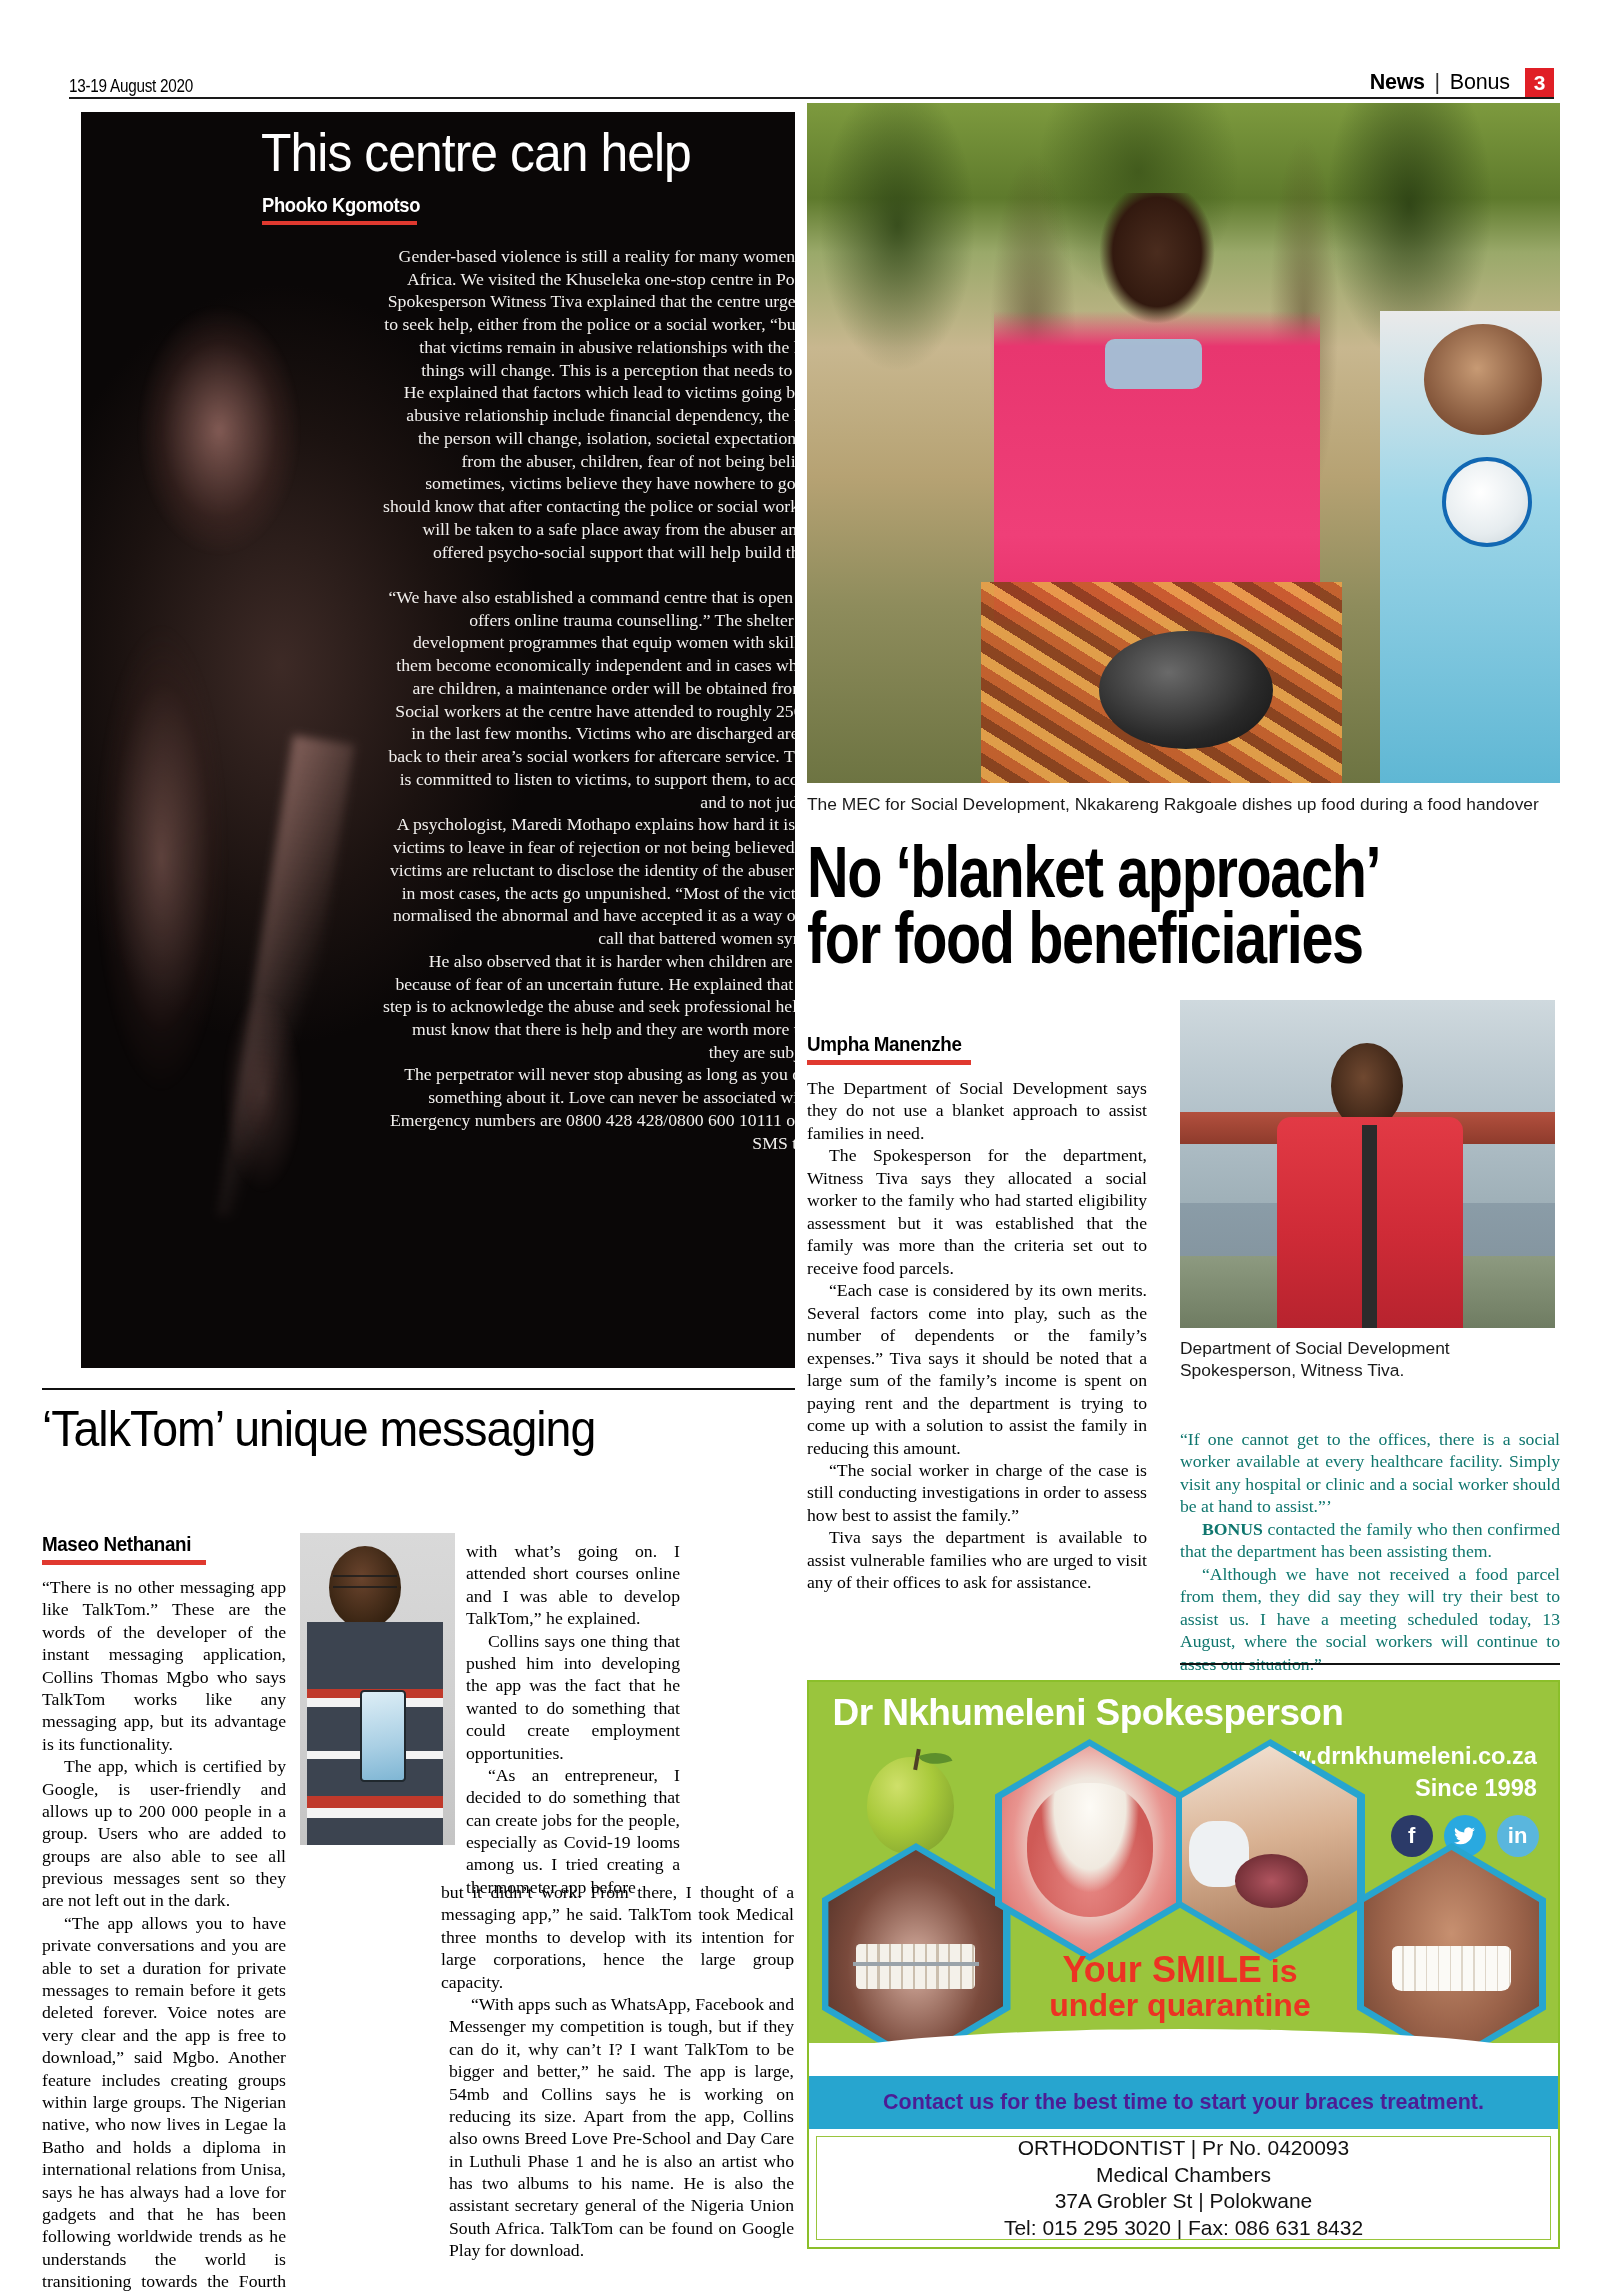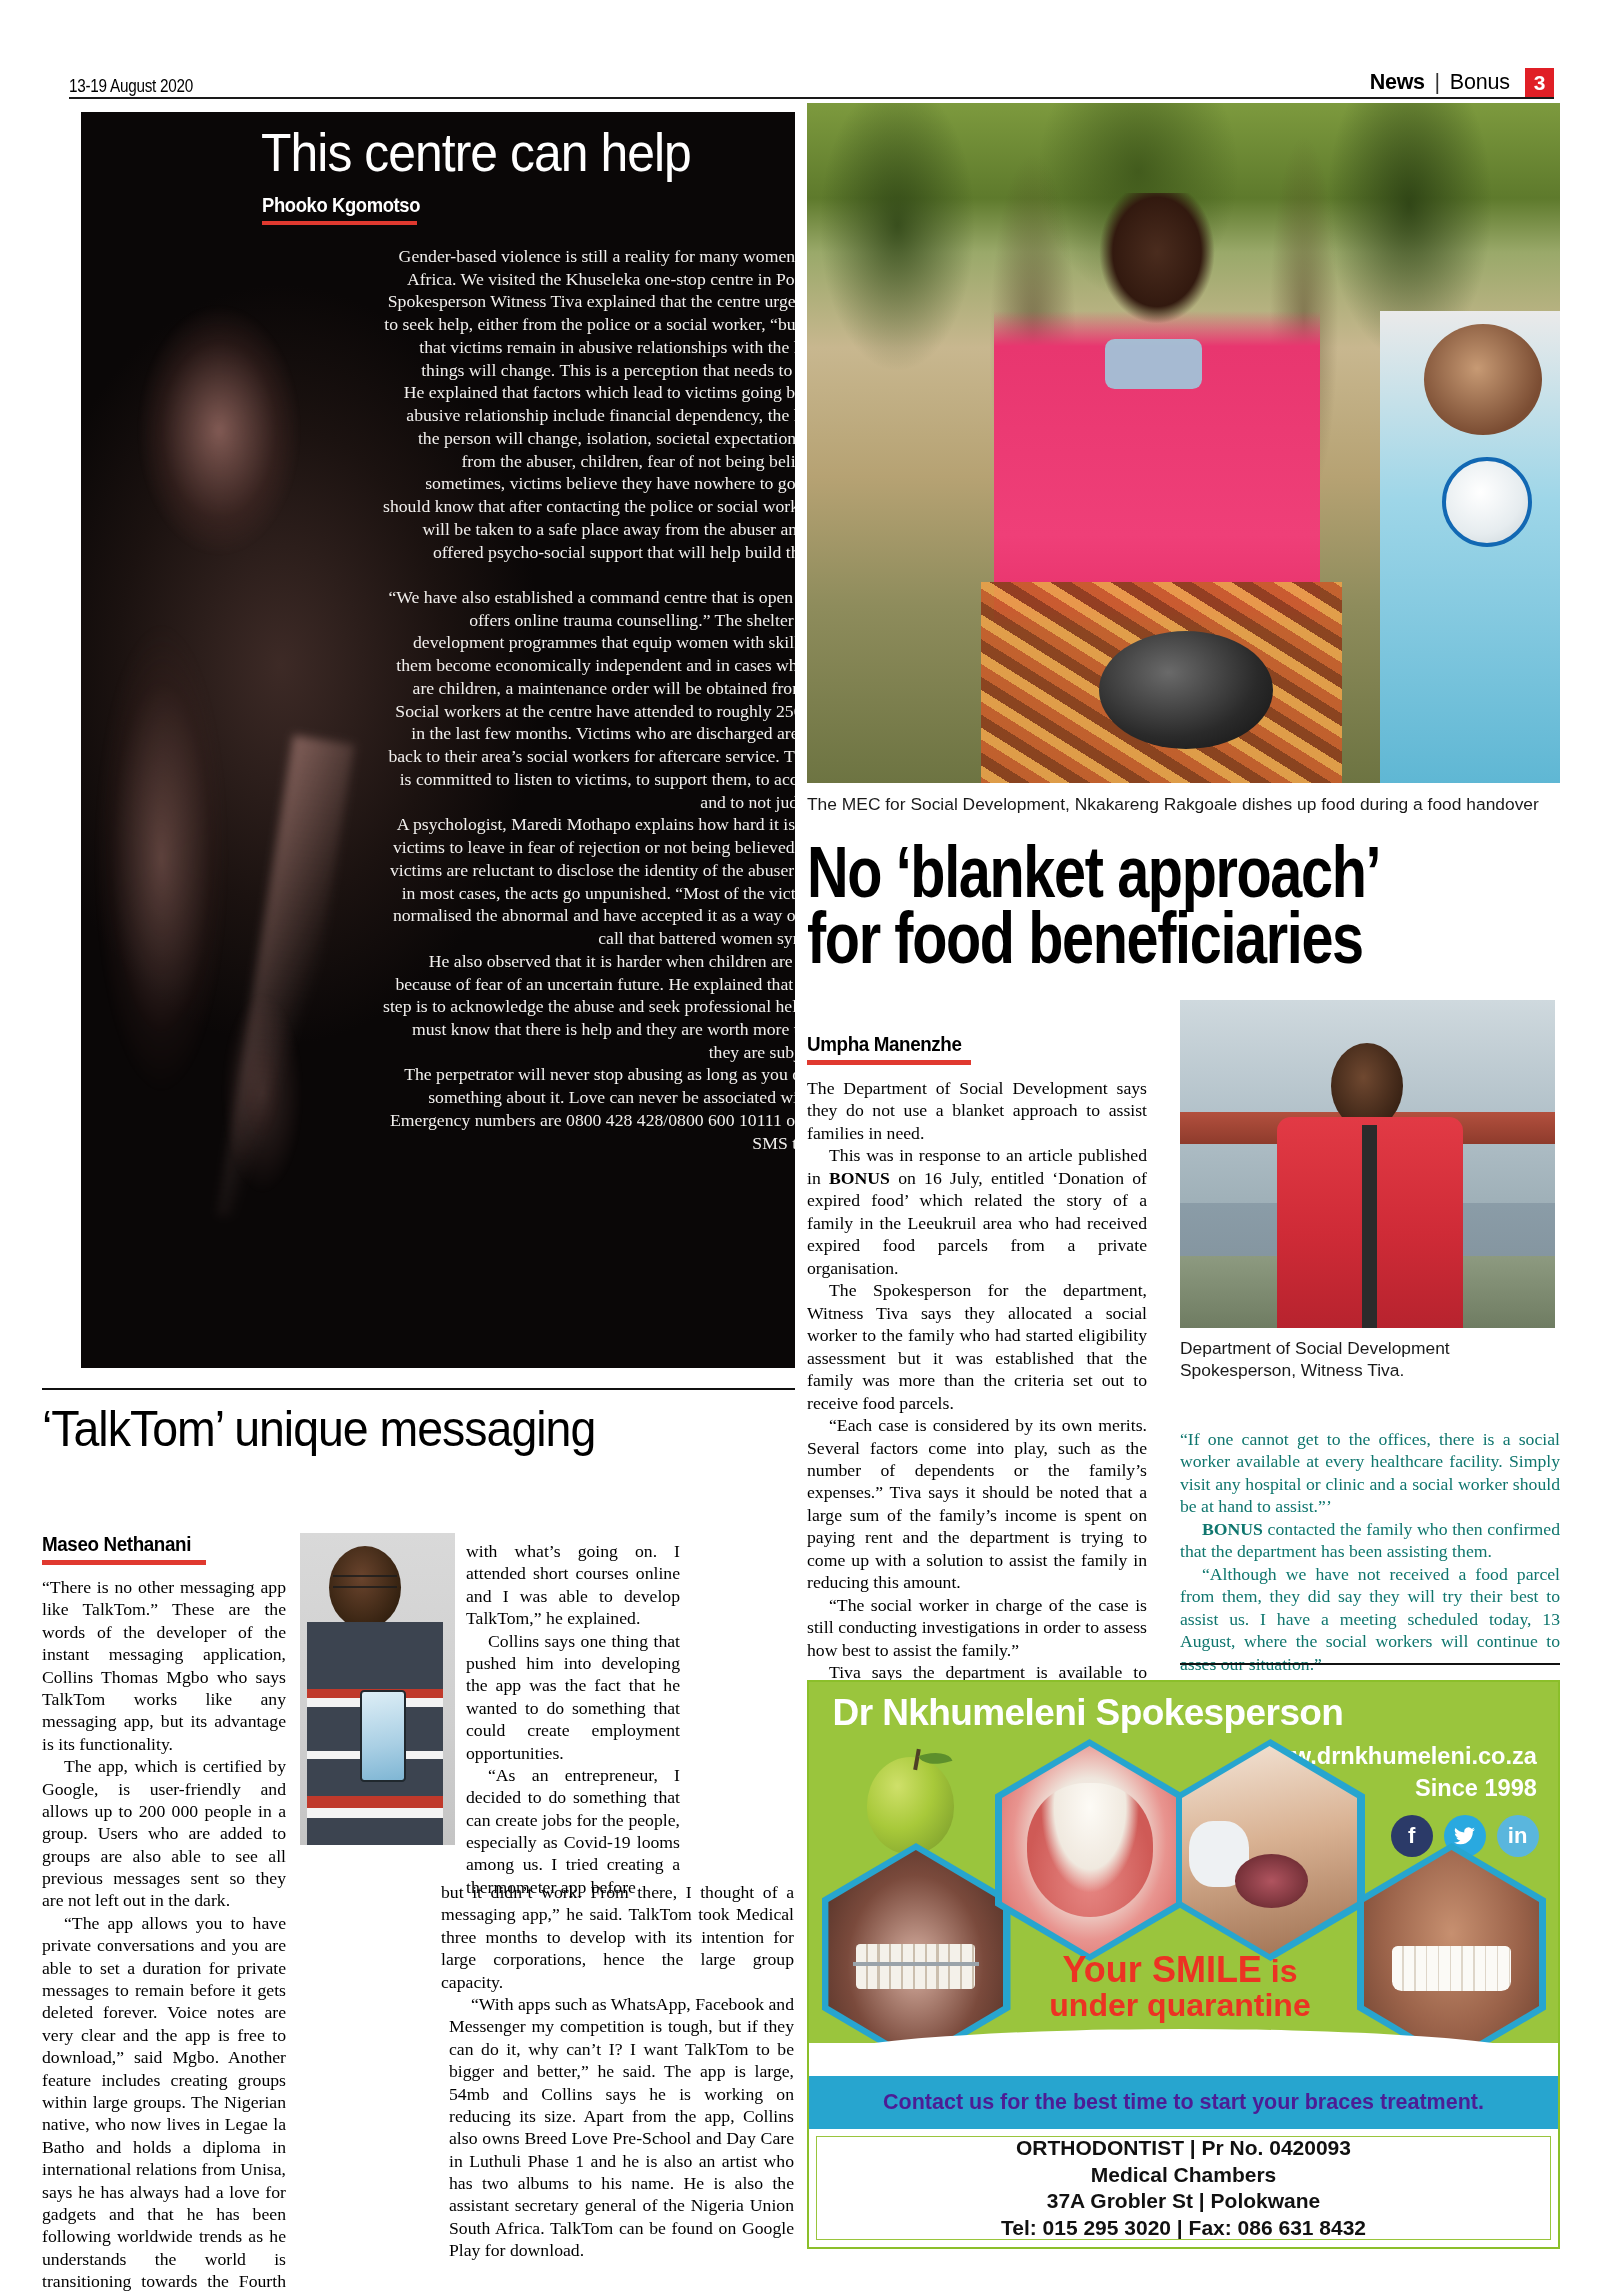--- a/index.html
+++ b/index.html
@@ -592,21 +592,21 @@
     font-weight: 700; font-size: 21.5px; color: #4c1d95;
   }
   .ad-footer {
     position: absolute; left: 7px; top: 454px;
     width: calc(100% - 14px); height: 104px;
     border: 1.4px solid #9ac53d;
     display: flex; flex-direction: column;
     align-items: center; justify-content: center;
     gap: 2.8px;
     font-family: "Liberation Sans", sans-serif;
-    font-weight: 700; font-size: 21px; color: #111;
+    font-weight: 400; font-size: 21px; color: #111;
   }
 </style>
 </head>
 <body>
 
 <div class="page">
 
   <div class="masthead">
     <div class="issue-date">13-19 August 2020</div>
     <div class="masthead-right">
@@ -658,21 +658,20 @@
     <div>for food beneficiaries</div>
   </div>
 
   <div class="byline-light">
     <span class="byline-name">Umpha Manenzhe</span>
     <div class="byline-rule"></div>
   </div>
 
   <div class="art2-col1">
     <p>The Department of Social Development says they do not use a blanket approach to assist families in need.</p>
-    <p>This was in response to an article published in <b>BONUS</b> on 16 July, entitled ‘Donation of expired food’ which related the story of a family in the Leeukruil area who had received expired food parcels from a private organisation.</p>
     <p>The Spokesperson for the department, Witness Tiva says they allocated a social worker to the family who had started eligibility assessment but it was established that the family was more than the criteria set out to receive food parcels.</p>
     <p>“Each case is considered by its own merits. Several factors come into play, such as the number of dependents or the family’s expenses.” Tiva says it should be noted that a large sum of the family’s income is spent on paying rent and the department is trying to come up with a solution to assist the family in reducing this amount.</p>
     <p>“The social worker in charge of the case is still conducting investigations in order to assess how best to assist the family.”</p>
     <p>Tiva says the department is available to assist vulnerable families who are urged to visit any of their offices to ask for assistance.</p>
   </div>
 
   <div class="tiva-photo">
     <div class="tiva-bg-wall"></div>
     <div class="tiva-roof"></div>
     <div class="tiva-ground"></div>

